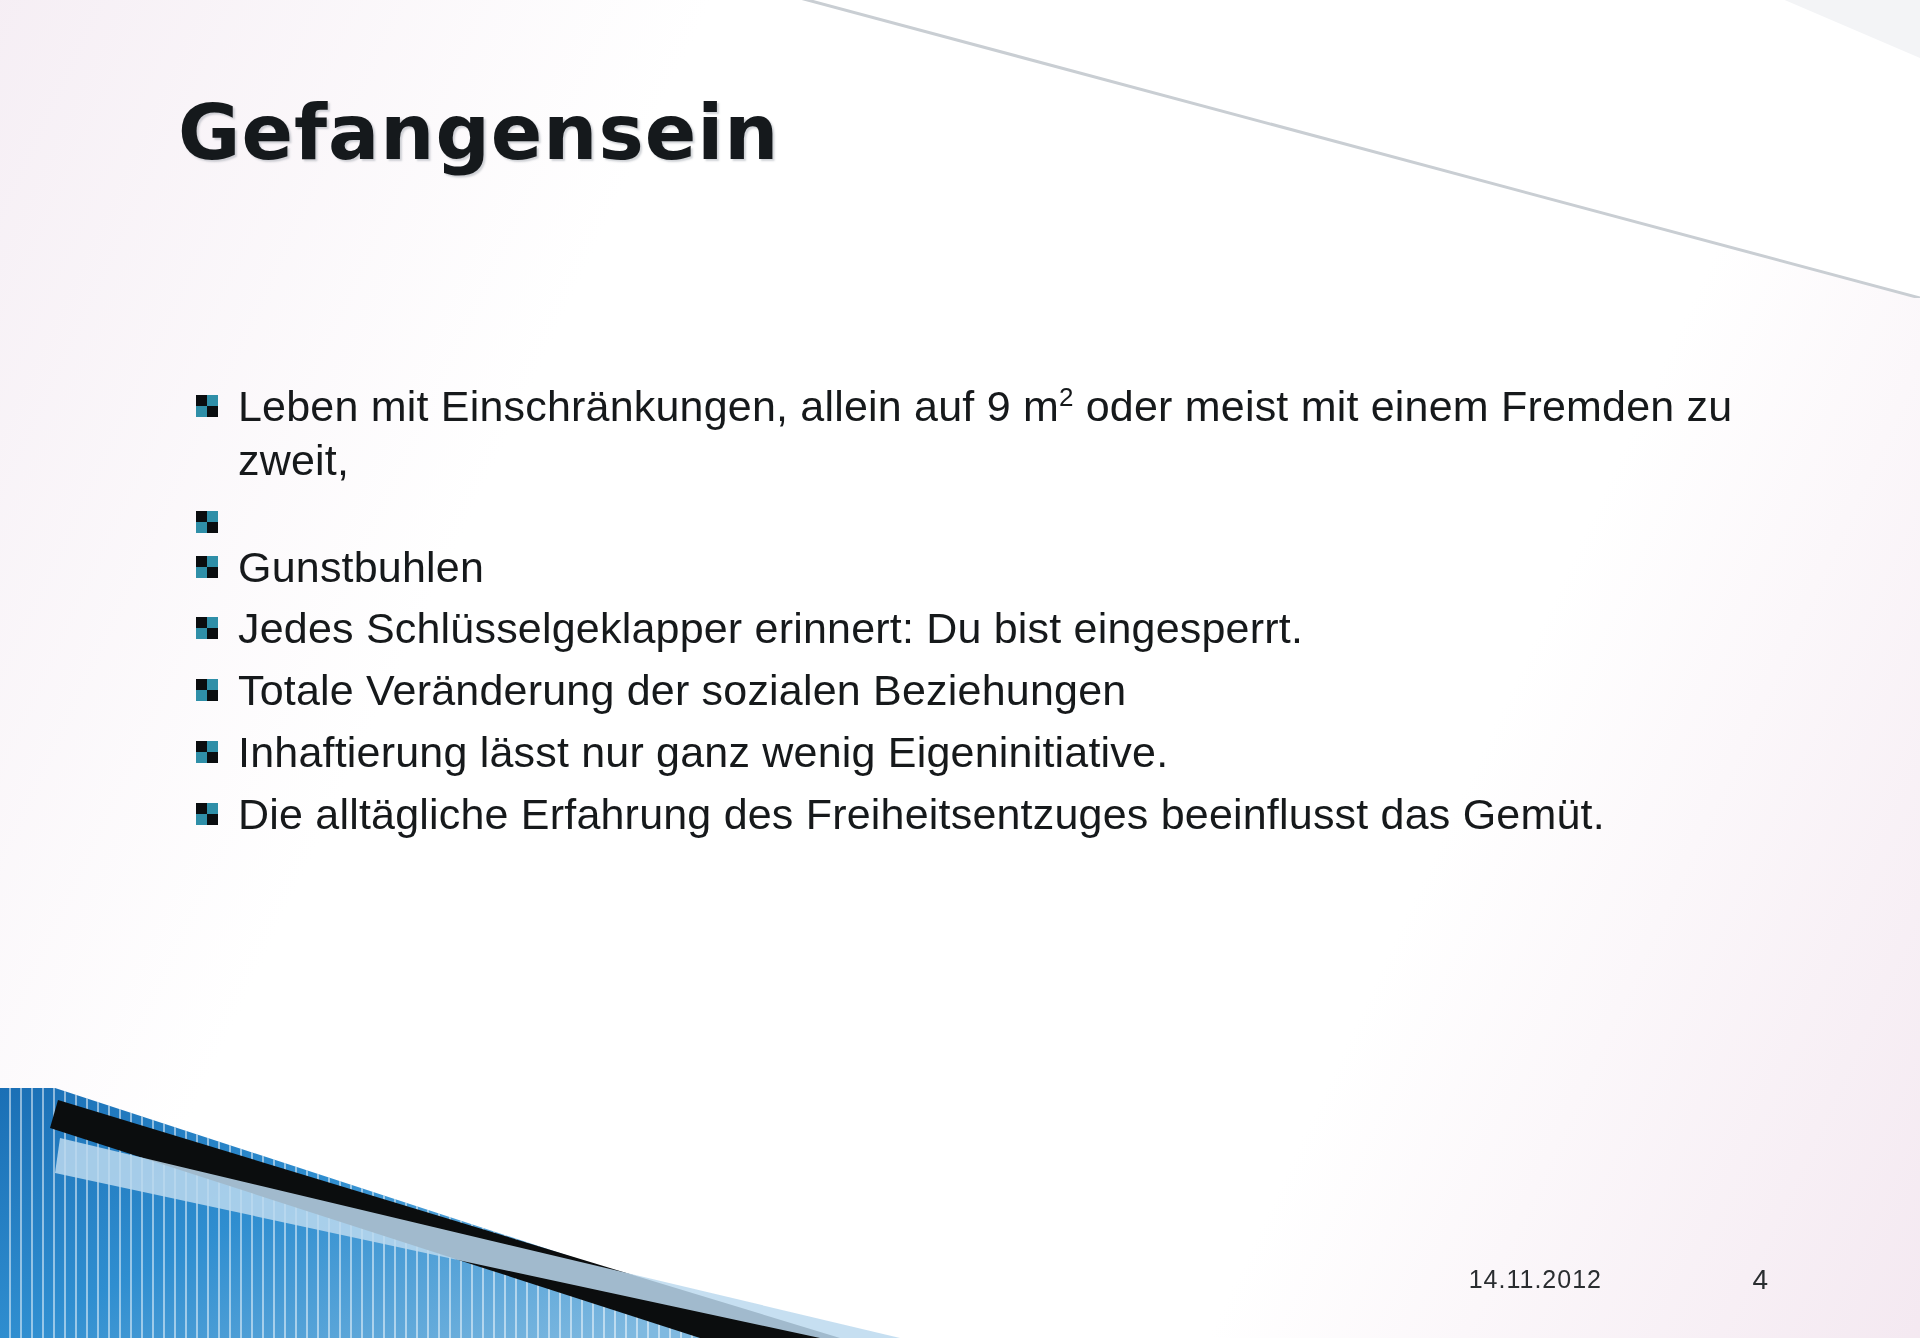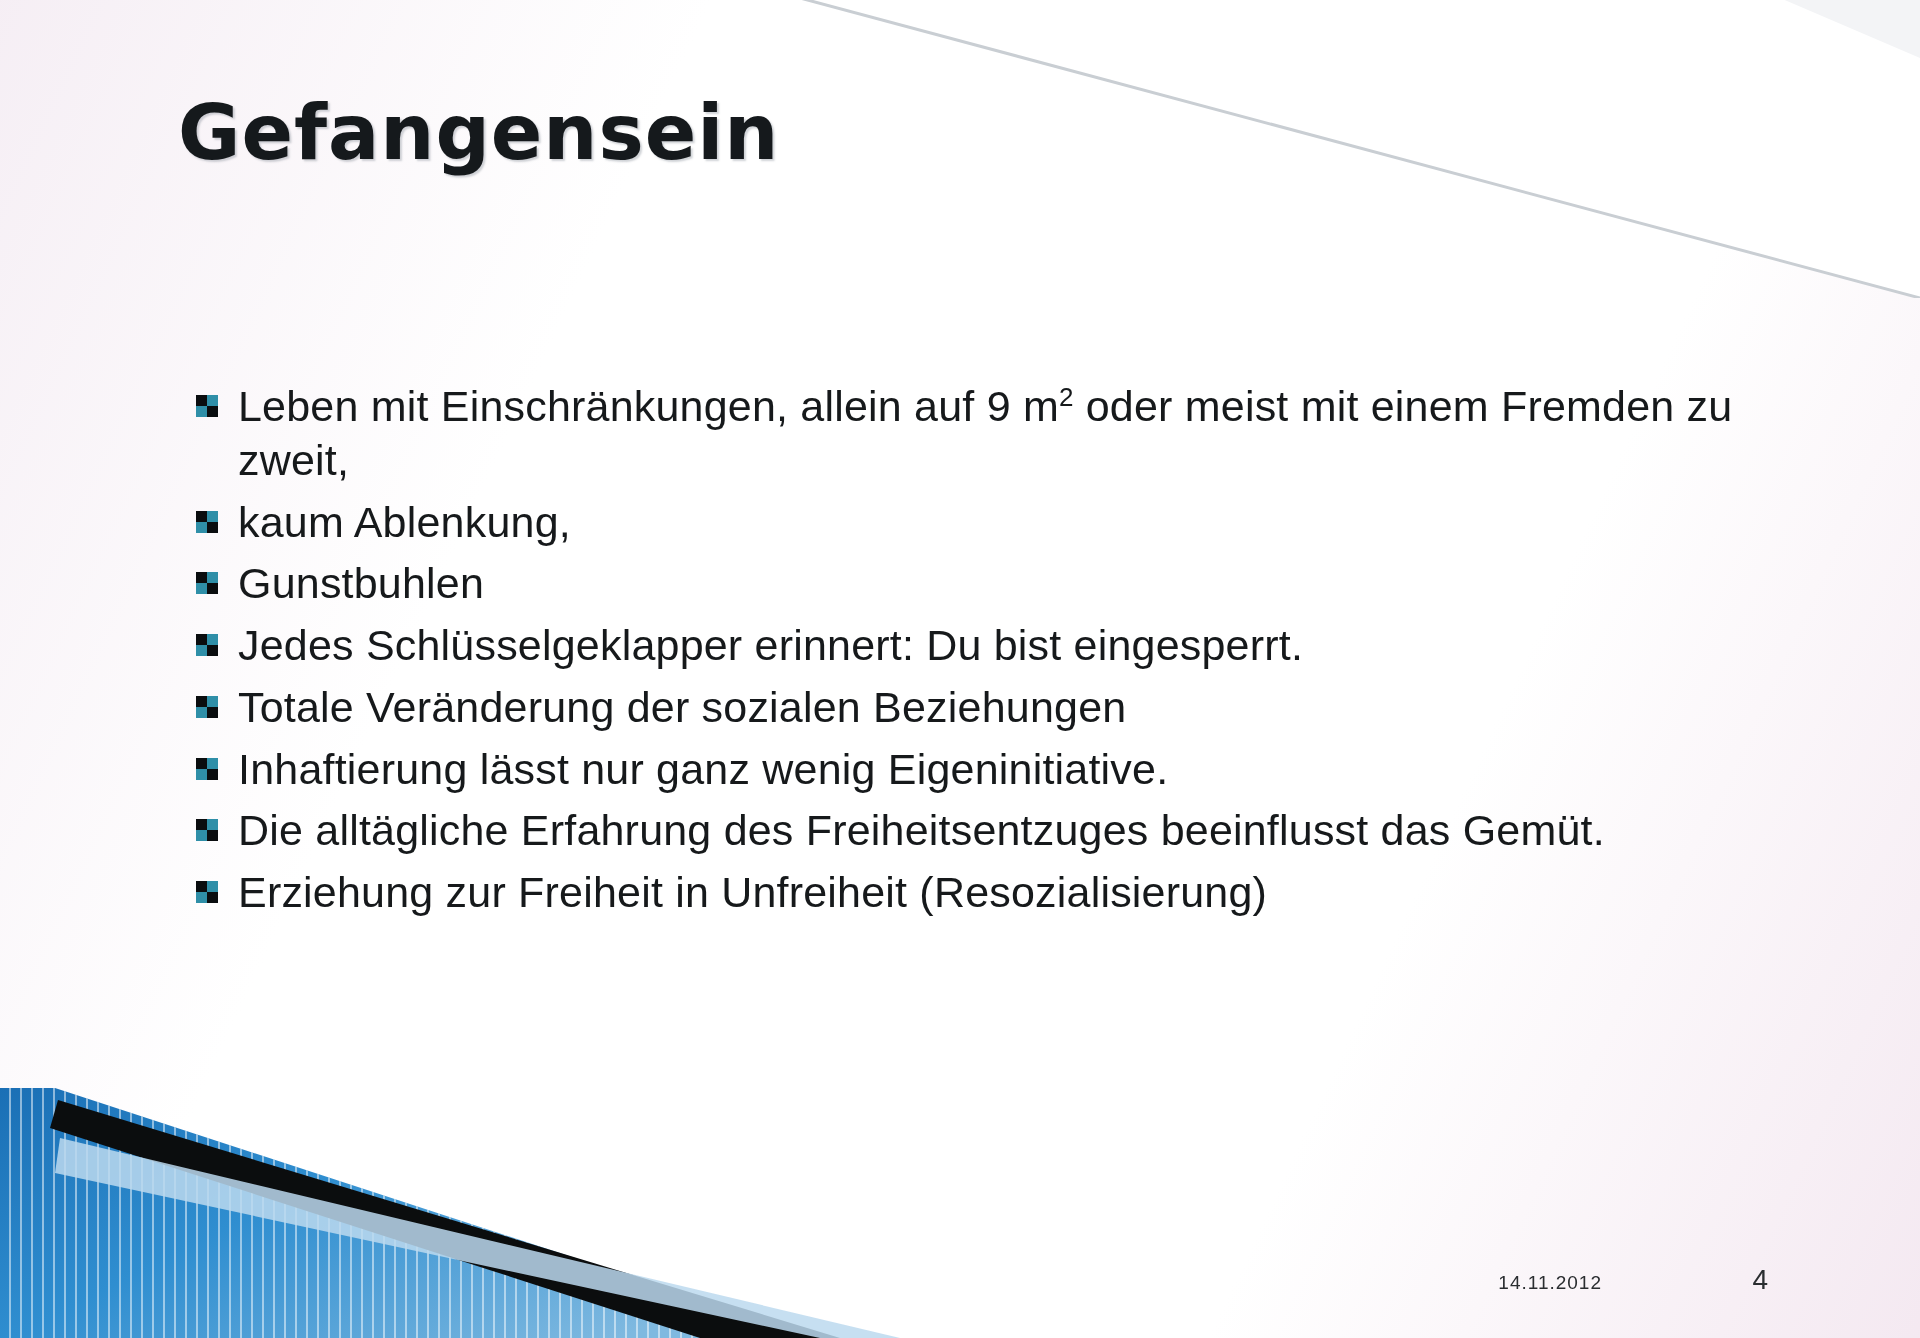--- a/index.html
+++ b/index.html
@@ -106,21 +106,21 @@
     width: 1150px;
     height: 260px;
     pointer-events: none;
   }
 
   .footer-date {
     position: absolute;
     right: 318px;
     bottom: 44px;
     font-family: "Liberation Sans", sans-serif;
-    font-size: 19px;
+    font-size: 25px;
     letter-spacing: 1px;
     color: #2a2d30;
   }
   .footer-page {
     position: absolute;
     right: 152px;
     bottom: 42px;
     font-family: "Liberation Sans", sans-serif;
     font-size: 28px;
     color: #2a2d30;
@@ -153,21 +153,20 @@
       <span class="bullet-text"><span>Leben mit Einschränkungen, allein auf 9 m</span><sup>2</sup><span> oder meist mit einem Fremden zu zweit,</span></span>
     </div>
 
     <div class="bullet-row">
       <span class="bullet-mark">
           <i class="a"></i>
           <i class="b"></i>
           <i class="c"></i>
           <i class="d"></i>
         </span>
-      <span class="bullet-text">kaum Ablenkung,</span>
     </div>
 
     <div class="bullet-row">
       <span class="bullet-mark">
           <i class="a"></i>
           <i class="b"></i>
           <i class="c"></i>
           <i class="d"></i>
         </span>
       <span class="bullet-text">Gunstbuhlen</span>
@@ -208,29 +207,20 @@
           <i class="a"></i>
           <i class="b"></i>
           <i class="c"></i>
           <i class="d"></i>
         </span>
       <span class="bullet-text">Die alltägliche Erfahrung des Freiheitsentzuges beeinflusst das Gemüt.</span>
     </div>
 
 
 
-    <div class="bullet-row">
-      <span class="bullet-mark">
-          <i class="a"></i>
-          <i class="b"></i>
-          <i class="c"></i>
-          <i class="d"></i>
-        </span>
-      <span class="bullet-text">Erziehung zur Freiheit in Unfreiheit (Resozialisierung)</span>
-    </div>
 
   </div>
 
   <svg class="wedge" viewBox="0 0 1150 260" preserveAspectRatio="none">
     <defs>
       <linearGradient id="blueGrad" x1="0" y1="0" x2="1" y2="0.6">
         <stop offset="0%" stop-color="#1a6fb5"></stop>
         <stop offset="45%" stop-color="#2f8ed0"></stop>
         <stop offset="100%" stop-color="#7fb9e0"></stop>
       </linearGradient>

